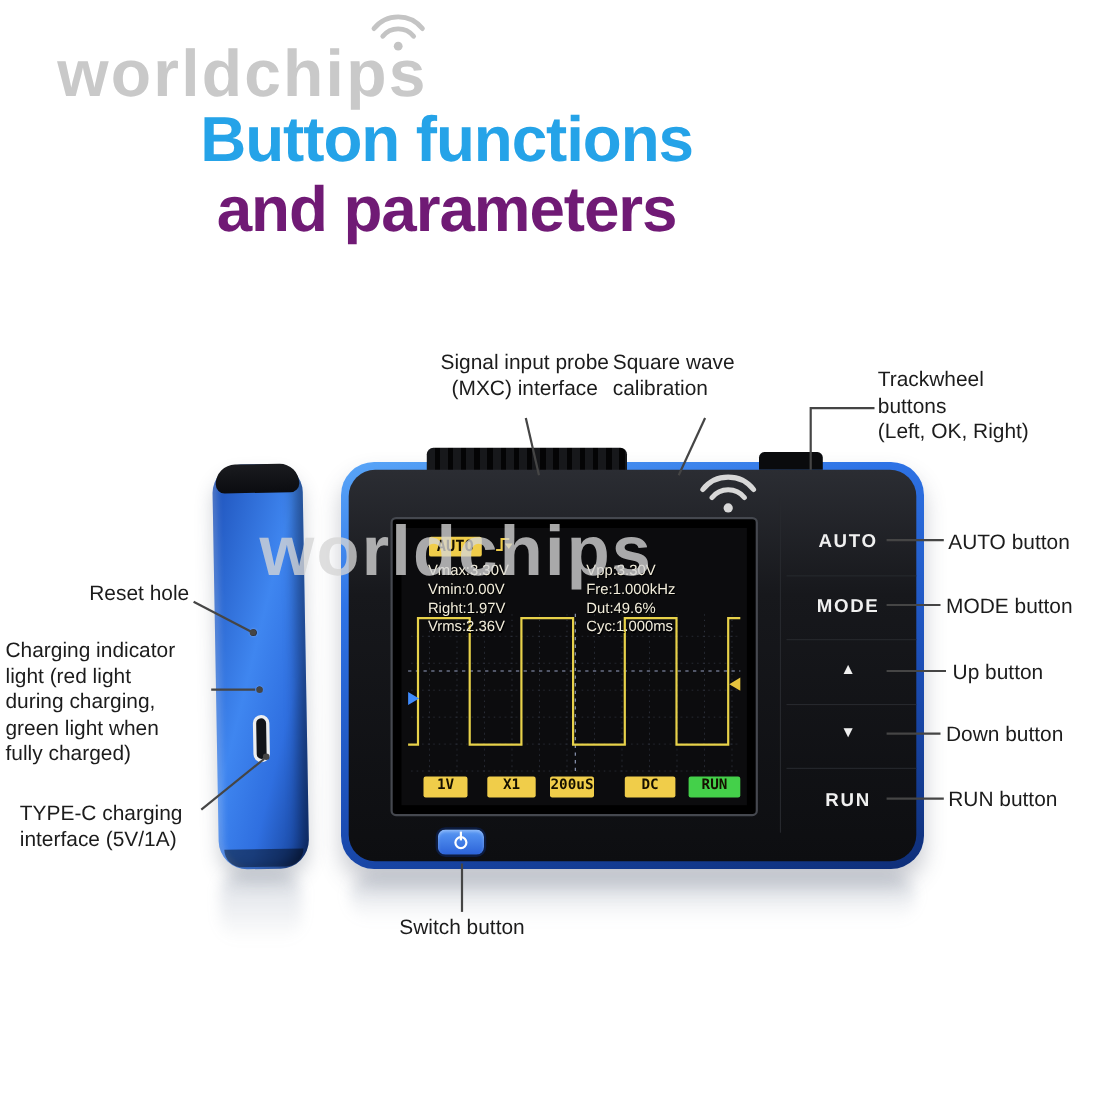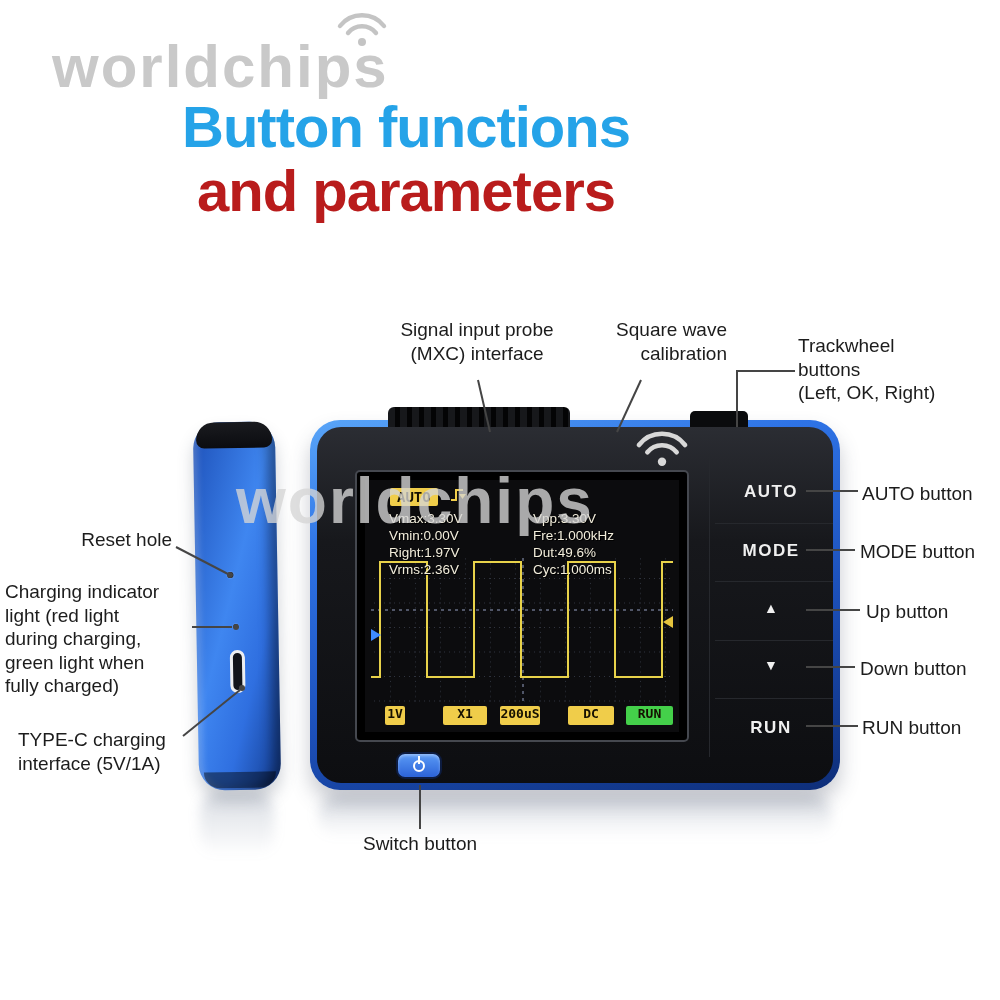--- a/index.html
+++ b/index.html
@@ -11,26 +11,26 @@
   .watermark{position:absolute;font-weight:bold;letter-spacing:2px;user-select:none}
   .wm1{left:52px;top:32px;font-size:60px;color:#c9c9c9;z-index:5}
   .wm2{left:236px;top:464px;font-size:64px;color:#d6d6d6;opacity:.78;z-index:30}
   .wifi{position:absolute;z-index:31}
   .wifi1{left:336px;top:6px}
   .wifi2{left:634px;top:424px}
 
   
   .title{position:absolute;left:0;width:812px;text-align:center;font-weight:bold;line-height:1;letter-spacing:-1px;z-index:6}
   .title-1{top:98px;font-size:58px;color:#25a3e8}
-  .title-2{top:162px;font-size:58px;color:#b91c1c}
+  .title-2{top:162px;font-size:58px;color:#701a75}
 
   
   .callout{position:absolute;font-size:19px;color:#1c1c1c;line-height:1.24;white-space:pre-line;z-index:50}
   .c-signal{left:372px;top:318px;width:210px;text-align:center}
-  .c-square{left:557px;top:318px;width:170px;text-align:right}
+  .c-square{left:557px;top:318px;width:170px;text-align:left}
   .c-track{left:798px;top:334px;width:175px;text-align:left}
   .c-auto{left:862px;top:482px}
   .c-mode{left:860px;top:540px}
   .c-up{left:866px;top:600px}
   .c-down{left:860px;top:657px}
   .c-runb{left:862px;top:716px}
   .c-reset{left:50px;top:528px;width:122px;text-align:right}
   .c-charge{left:5px;top:580px;width:182px;text-align:left}
   .c-typec{left:18px;top:728px;width:162px;}
   .c-switch{left:352px;top:832px;width:136px;text-align:center}
@@ -80,21 +80,21 @@
   
   .df-bezel{position:absolute;left:45px;top:50px;width:334px;height:272px;background:#000;border:2px solid #45484f;border-radius:5px}
   .lcd{position:absolute;left:8px;top:8px;width:314px;height:252px;background:#0c0c0e;overflow:hidden}
   .lcd-grid{position:absolute;left:0;top:0}
   .lcd-auto{position:absolute;left:25px;top:8px;background:#f0cd4a;color:#151000;font:bold 14px "DejaVu Sans Mono",monospace;padding:1px 7px;border-radius:2px}
   .trig{position:absolute;left:84px;top:6px}
   .meas{position:absolute;font-family:Liberation Sans, sans-serif;font-size:13.5px;color:#f3eedc;text-shadow:1px 1px 0 #000;line-height:17px;white-space:nowrap}
   .meas-l{left:24px;top:30px}
   .meas-r{left:168px;top:30px}
   .sb{position:absolute;top:226px;height:19px;line-height:19px;text-align:center;font:bold 13px "DejaVu Sans Mono",monospace;color:#151000;background:#f0cd4a;border-radius:2px}
-  .b1{left:20px;width:20px}.b2{left:78px;width:44px}.b3{left:135px;width:40px}.b4{left:203px;width:46px}.b5{left:261px;width:47px;background:#44d04a}
+  .b1{left:20px;width:40px}.b2{left:78px;width:44px}.b3{left:135px;width:40px}.b4{left:203px;width:46px}.b5{left:261px;width:47px;background:#44d04a}
 </style>
 </head>
 <body>
 
 <div class="stage">
 
   <div class="watermark wm1">worldchips</div>
   <svg class="wifi wifi1" width="52" height="42" viewBox="0 0 26 21">
     <path d="M2 10 A14 14 0 0 1 24 10" fill="none" stroke="#c4c4c4" stroke-width="2.2" stroke-linecap="round"></path>
     <path d="M6 13.5 A9 9 0 0 1 20 13.5" fill="none" stroke="#c4c4c4" stroke-width="2.2" stroke-linecap="round"></path>

